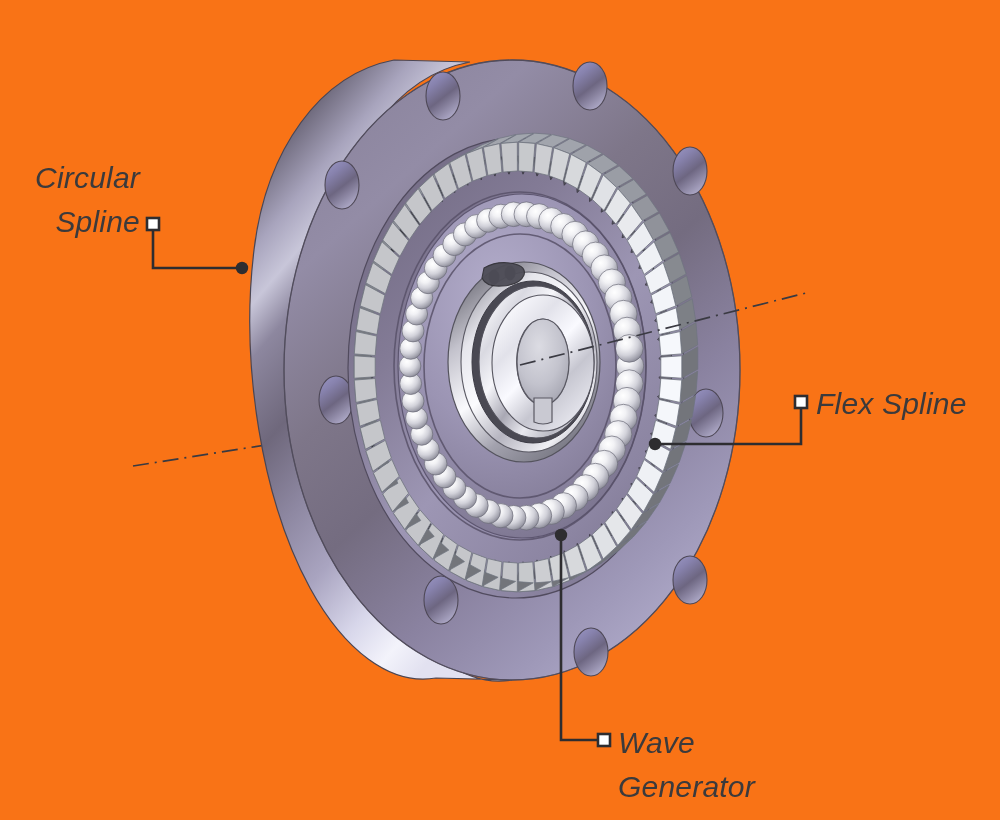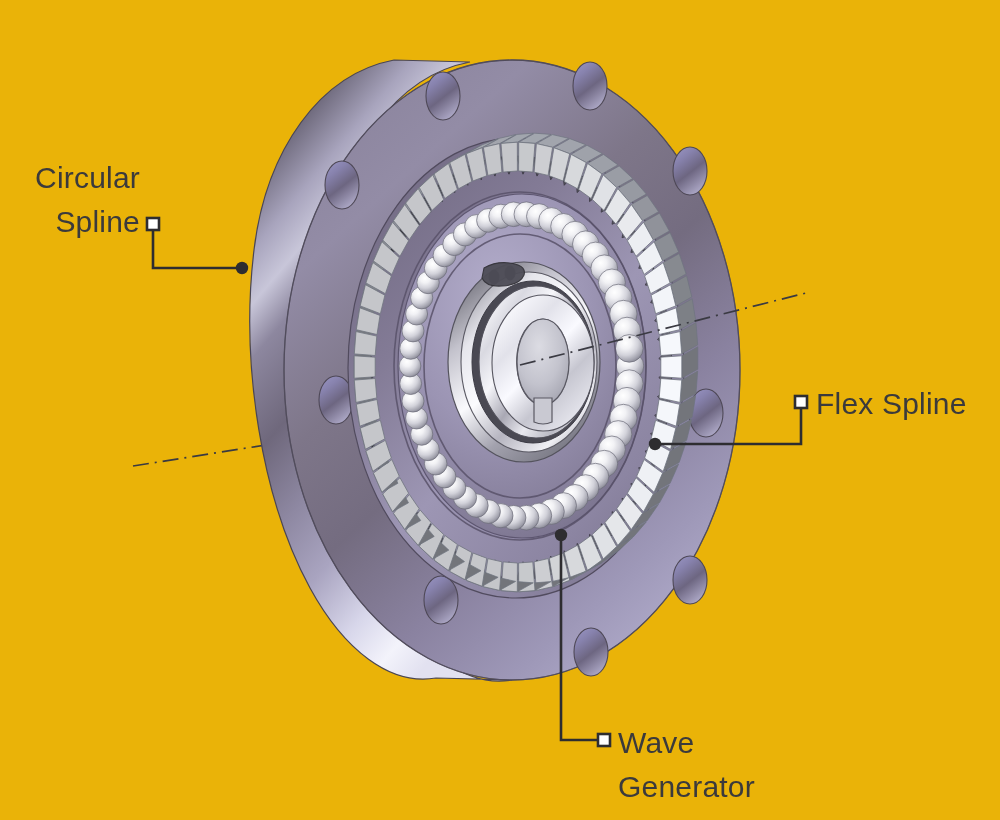--- a/index.html
+++ b/index.html
@@ -11,21 +11,22 @@
   body {
     width: 1000px;
     height: 820px;
     overflow: hidden;
     font-family: "Liberation Sans", sans-serif;
   }
   #diagram-root {
     position: relative;
     width: 1000px;
     height: 820px;
-    background: #eab308;
+    background: #f97316;
+    font-style: italic;
   }
   svg.stage {
     position: absolute;
     top: 0;
     left: 0;
     width: 1000px;
     height: 820px;
     display: block;
   }
   .callout-text {

